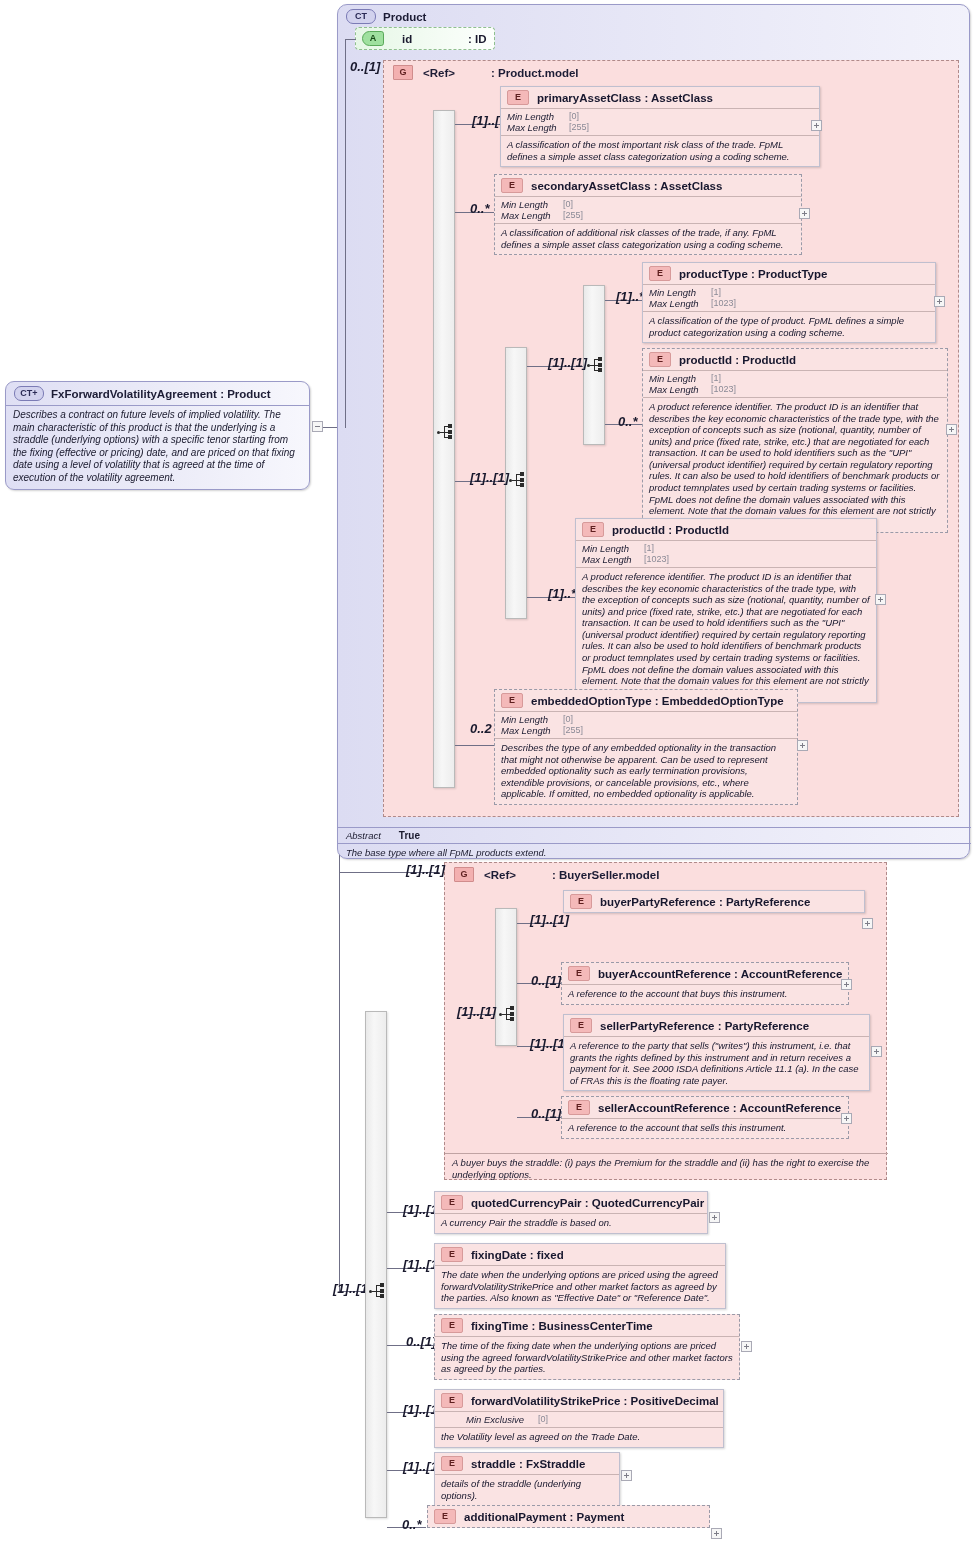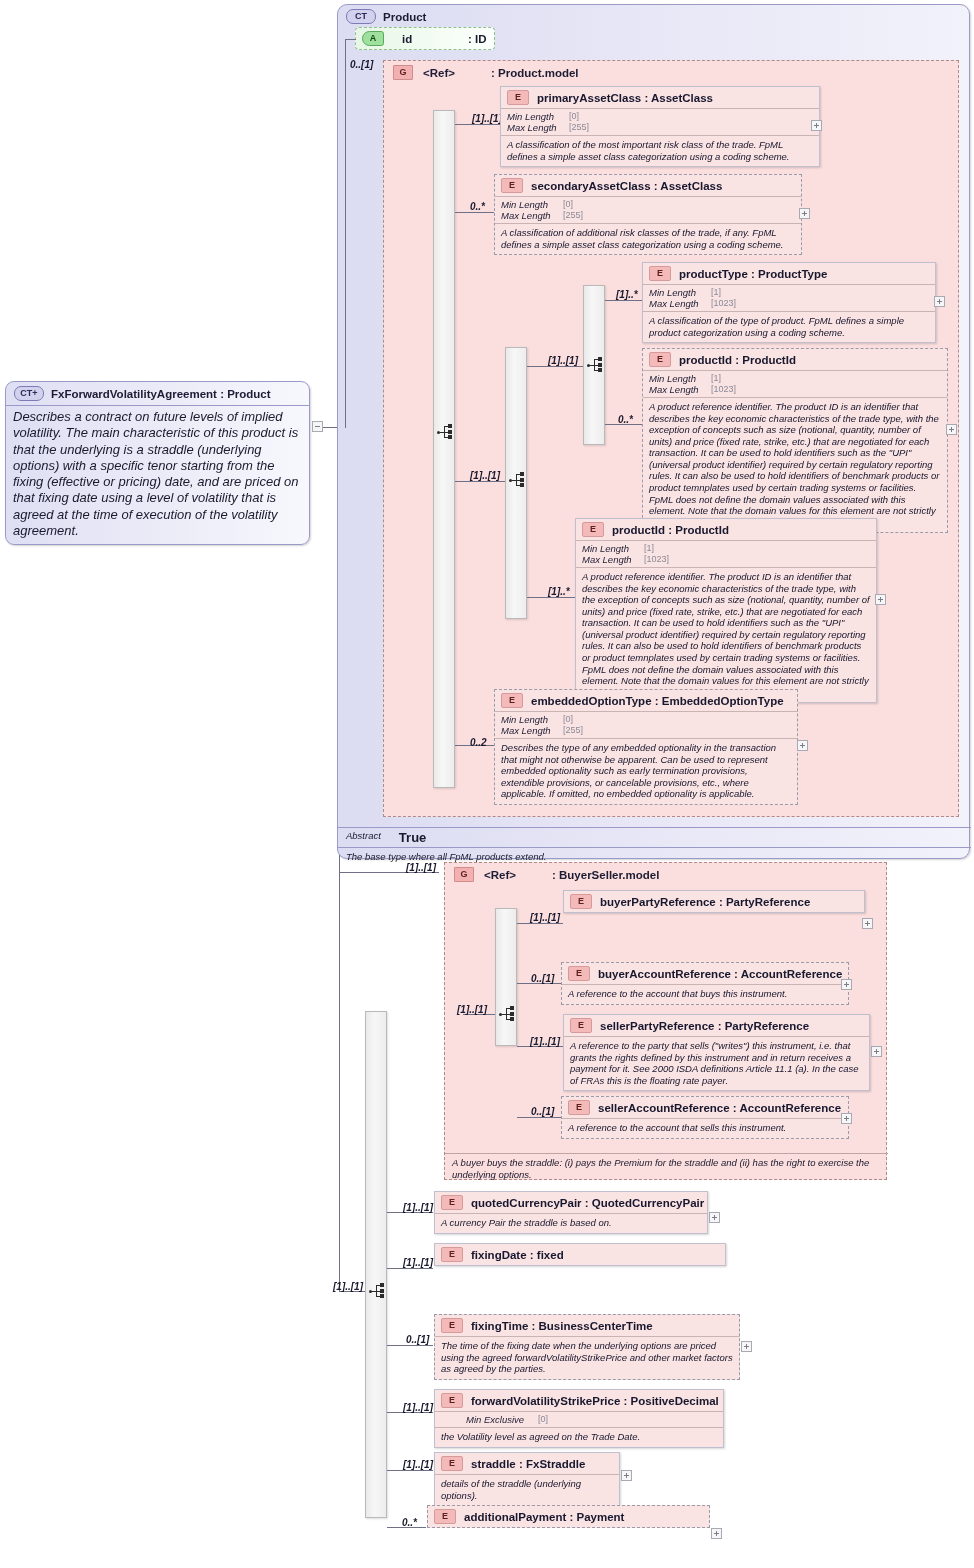--- a/index.html
+++ b/index.html
@@ -166,21 +166,21 @@
 
   
   .ln-h { position: absolute; height: 0; border-top: 1px solid #6f6f86; }
   .ln-v { position: absolute; width: 0; border-left: 1px solid #6f6f86; }
 
   
   .card {
     position: absolute;
     font-style: italic;
     font-weight: bold;
-    font-size: 10px;
+    font-size: 13px;
     color: #1a1a2e;
     white-space: nowrap;
   }
 
   
   .attr-box {
     border: 1px dashed #8fbf8f;
     border-radius: 4px;
     background: linear-gradient(to right, #e6f7e6 0%, #f4fcf4 60%, #fdfffd 100%);
   }
@@ -196,40 +196,40 @@
 
   
   .abstract-row {
     border-top: 1px solid #9a9ac8;
     padding: 2px 8px;
     font-size: 9.5px;
     display: flex;
     gap: 18px;
   }
   .abstract-row .lbl { font-style: italic; }
-  .abstract-row .val { font-weight: bold; font-size: 13px; }
+  .abstract-row .val { font-weight: bold; font-size: 10px; }
   .basetype-row {
     border-top: 1px solid #9a9ac8;
     padding: 3px 8px 4px 8px;
     font-size: 9.5px;
     font-style: italic;
   }
 
   
   .root-box {
     border: 1px solid #9a9ac8;
     border-radius: 9px;
     background: linear-gradient(to right, #dfdff4 0%, #ececf8 55%, #f7f7fd 100%);
     box-shadow: 1px 1px 2px rgba(0,0,0,0.18);
   }
   .root-doc {
     border-top: 1px solid #9a9ac8;
     padding: 3px 7px 5px 7px;
     font-style: italic;
-    font-size: 13px;
+    font-size: 10px;
     line-height: 1.25;
   }
   .grp-doc {
     border-top: 1px solid #c0a3a3;
     padding: 3px 7px 4px 7px;
     font-style: italic;
     font-size: 9.5px;
     line-height: 1.25;
   }
 </style>
@@ -342,21 +342,21 @@
   <div class="ln-h" style="left:455px; top:124px; width:45px;"></div>
   <div class="card" style="left:472px; top:113px;">[1]..[1]</div>
 
   <div class="ln-h" style="left:455px; top:212px; width:39px;"></div>
   <div class="card" style="left:470px; top:201px;">0..*</div>
 
   <div class="ln-h" style="left:455px; top:481px; width:50px;"></div>
   <div class="card" style="left:470px; top:470px;">[1]..[1]</div>
 
   <div class="ln-h" style="left:455px; top:745px; width:39px;"></div>
-  <div class="card" style="left:470px; top:737px;text-align:right;">0..2</div>
+  <div class="card" style="left:470px; top:721px;text-align:right;">0..2</div>
 
   <div class="ln-h" style="left:527px; top:366px; width:56px;"></div>
   <div class="card" style="left:548px; top:355px;">[1]..[1]</div>
 
   <div class="ln-h" style="left:527px; top:597px; width:48px;"></div>
   <div class="card" style="left:548px; top:586px;">[1]..*</div>
 
   <div class="ln-h" style="left:605px; top:300px; width:37px;"></div>
   <div class="card" style="left:616px; top:289px;">[1]..*</div>
 
@@ -616,20 +616,21 @@
   </div>
   <div class="expander" style="left:709px; top:1212px;"></div>
 
   <div class="abs el-box el-solid" style="left:434px; top:1243px; width:292px;">
     <div class="el-head">
       <span class="badge badge-e">
           <span>E</span>
         </span>
       <span>fixingDate : fixed</span>
     </div>
+    <div class="el-doc">The date when the underlying options are priced using the agreed forwardVolatilityStrikePrice and other market factors as agreed by the parties. Also known as "Effective Date" or "Reference Date".</div>
   </div>
 
   <div class="abs el-box el-dashed" style="left:434px; top:1314px; width:306px;">
     <div class="el-head">
       <span class="badge badge-e">
           <span>E</span>
         </span>
       <span>fixingTime : BusinessCenterTime</span>
     </div>
     <div class="el-doc">The time of the fixing date when the underlying options are priced using the agreed forwardVolatilityStrikePrice and other market factors as agreed by the parties.</div>

